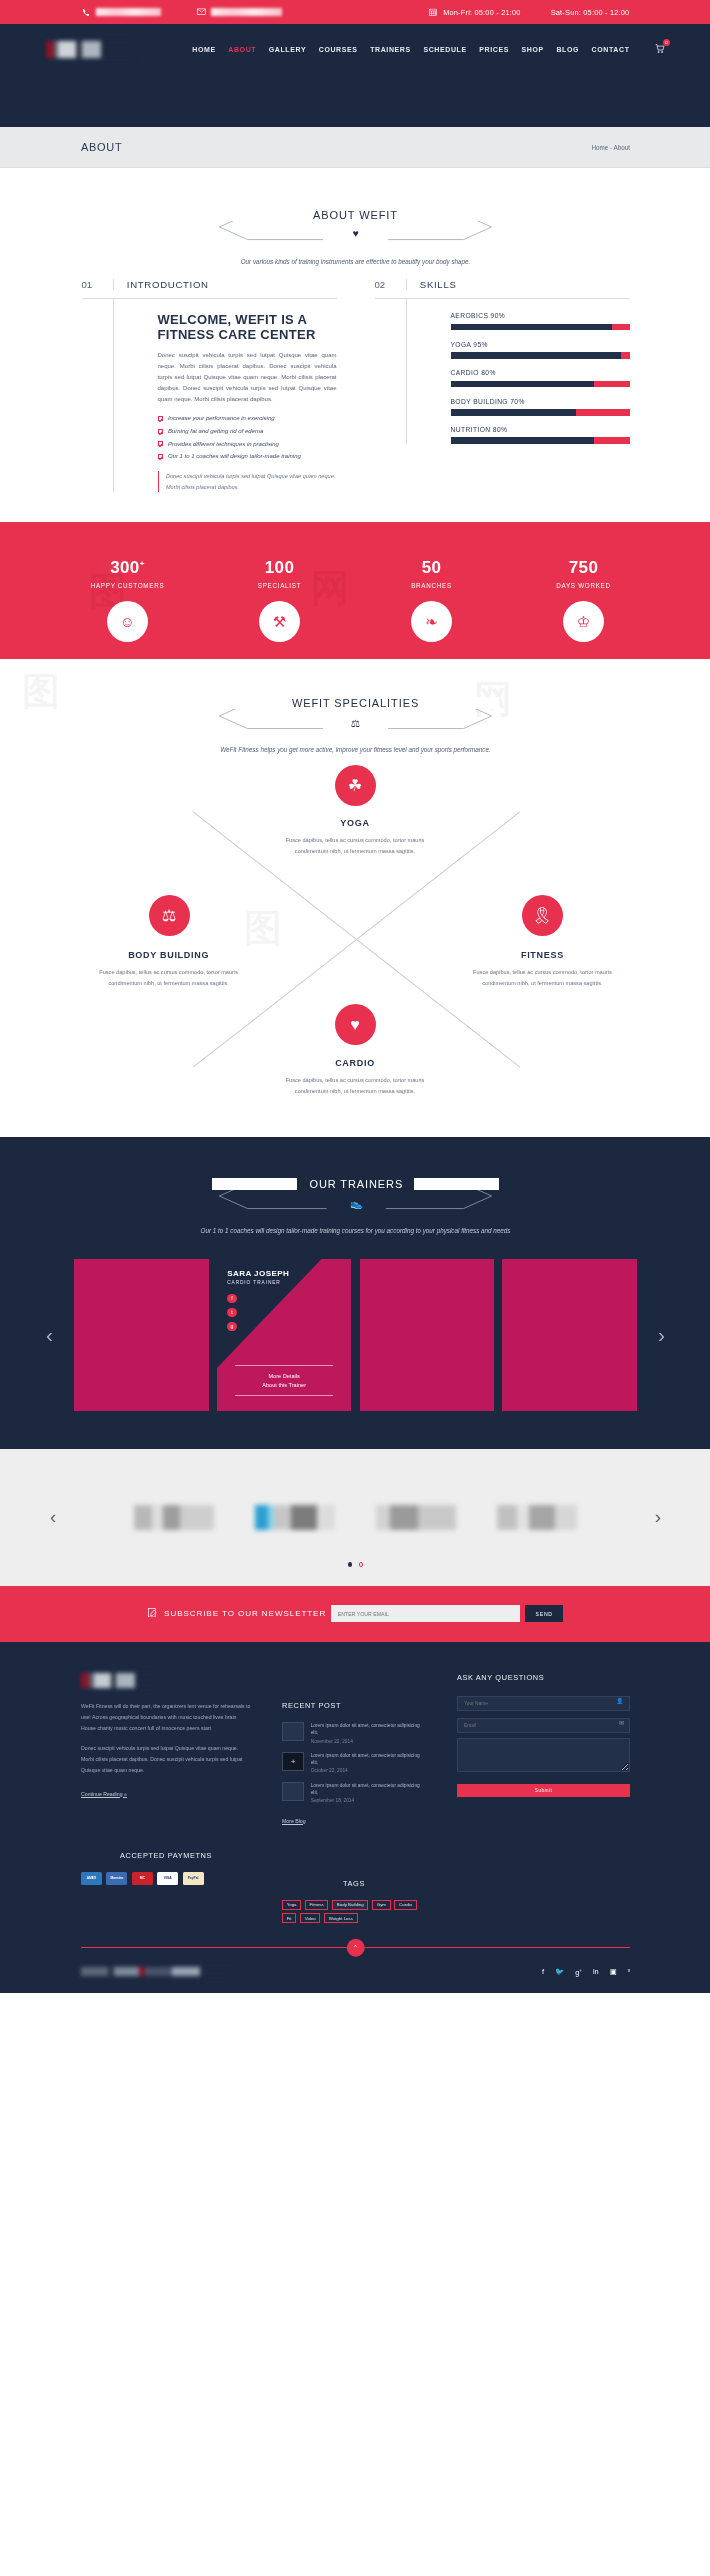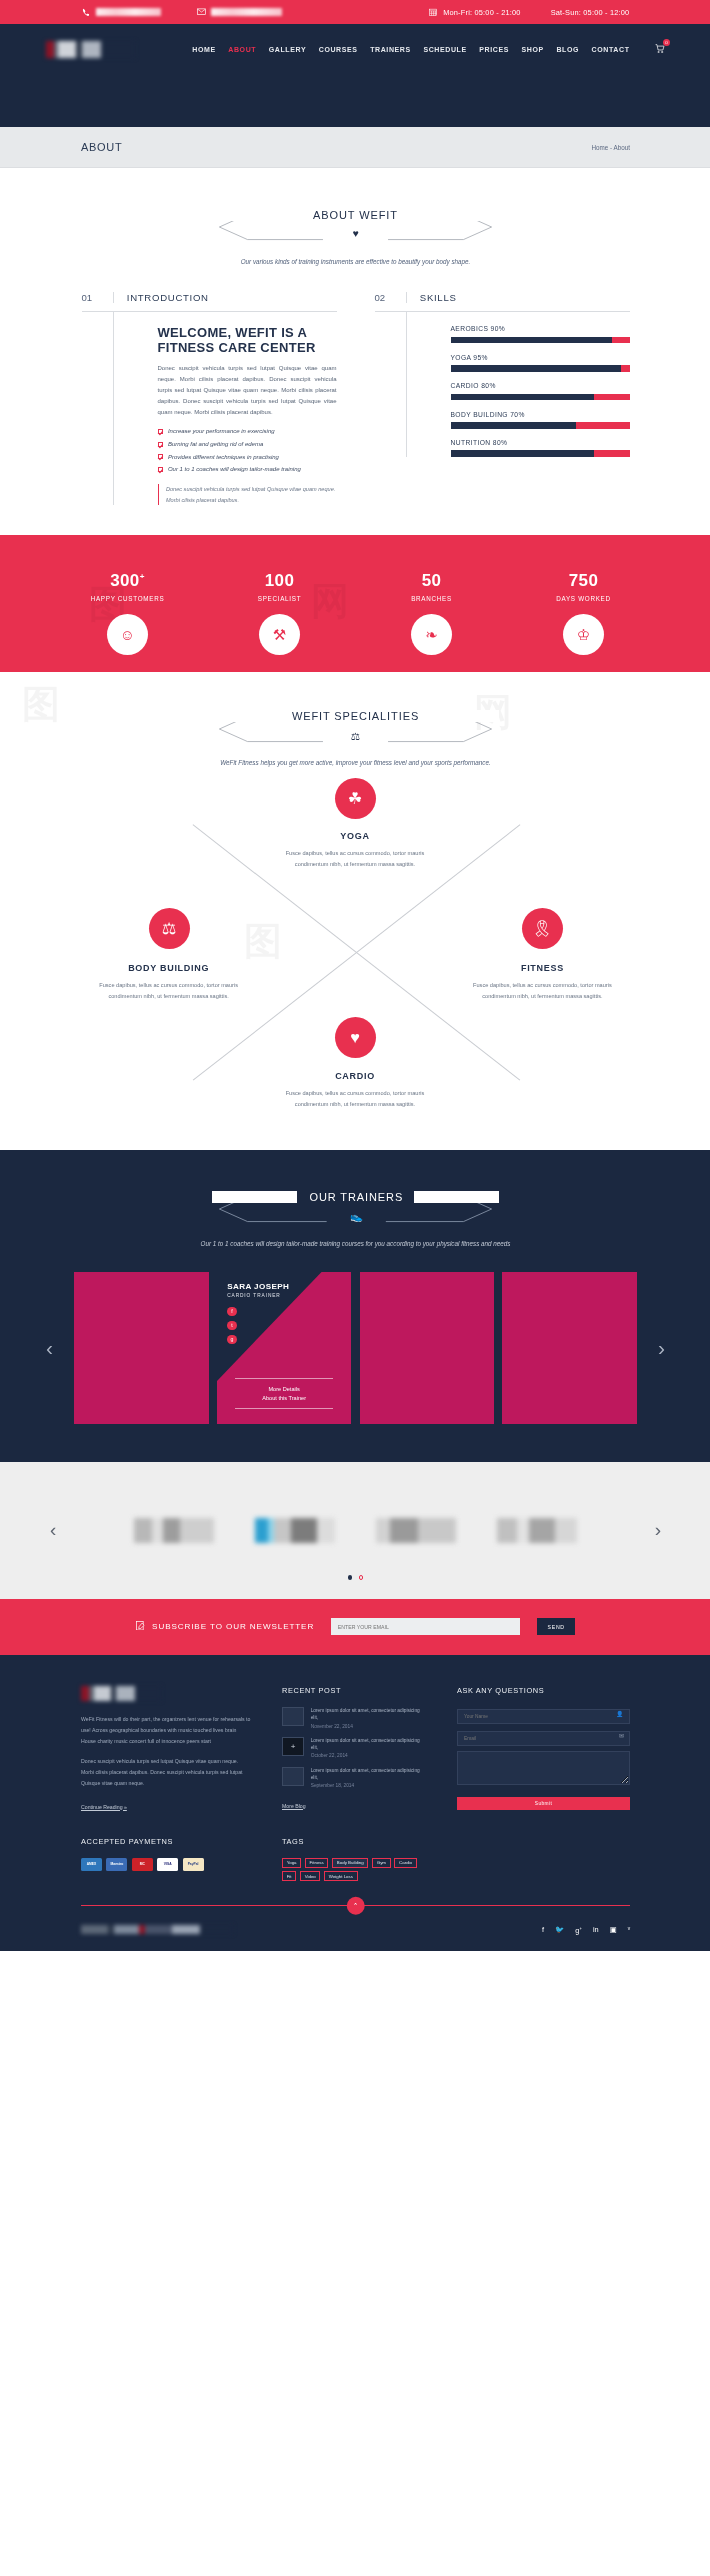--- a/index.html
+++ b/index.html
@@ -44,21 +44,21 @@
   .ribbon .rtitle { position:absolute; top:7.4px; left:0; right:0; text-align:center;
      font-size:11px; letter-spacing:0.9px; background:#fff; display:inline-block;}
   .ribbon .rtitle span{ background:#fff; padding:0 10.4px; }
   .ribbon .ricon { position:absolute; top:27px; left:0; right:0; text-align:center; font-size:10.4px;}
   .ribbon .ricon span{ background:#fff; padding:0 9px; }
 
   .subtitle { text-align:center; font-size:6.3px; font-style:italic; color:#51607a; margin-top:4.4px;}
 
   
   .about-sec { padding:33px 0 30px; background:#fff; position:relative;}
-  .cols { display:flex; width:548px; margin:27px auto 0; gap:38px;}
+  .cols { display:flex; width:548px; margin:14px auto 0; gap:38px;}
   .col { flex:1; }
   .colhead { display:flex; align-items:flex-start; border-bottom:0.7px solid #d9dce0; padding-bottom:8.1px;}
   .colnum { font-size:9.6px; color:#55627a; width:31px; }
   .coltitle { font-size:9.6px; letter-spacing:0.7px; color:#2b3b55; border-left:0.7px solid #d9dce0; padding-left:13.3px; flex:1;}
   .colbody { padding-left:44px; padding-top:13.3px; border-left:0.7px solid #d9dce0; margin-left:31px; }
   .colbody h3 { font-size:13px; letter-spacing:0.3px; margin-bottom:7.4px; color:#24324c;}
   .colbody p { font-size:6px; line-height:1.85; color:#5a6678; text-align:justify;}
   .checks { margin-top:10.4px; }
   .checks li { list-style:none; display:flex; gap:5.2px; align-items:center; margin-bottom:6.7px;
      font-size:6px; font-style:italic; color:#3e4b62;}
@@ -122,50 +122,50 @@
   .p2{background:linear-gradient(90deg,#2b9fd0 0 16%,#8fd4ea 16% 24%,#c6c6c6 24% 45%,#7c7c7c 45% 78%,#dcdcdc 78% 100%);}
   .p3{background:linear-gradient(90deg,#d2d2d2 0 18%,#9a9a9a 18% 52%,#c8c8c8 52% 100%);}
   .p4{background:linear-gradient(90deg,#c0c0c0 0 25%,#e2e2e2 25% 40%,#a5a5a5 40% 72%,#d6d6d6 72% 100%);}
   .p-arrow{position:absolute; top:50%; transform:translateY(-50%); font-size:19px; color:#5d6470;}
   .p-arrow.l{left:50px;} .p-arrow.r{right:50px;}
   .dots{position:absolute;bottom:19px;left:0;right:0;display:flex;justify-content:center;gap:6.7px;}
   .dots i{width:4.4px;height:4.4px;border-radius:50%;display:block;}
   .dots i.on{background:#22304a;} .dots i.off{border:0.7px solid #e8304f;}
 
   
-  .news { background:#e8304f; height:56px; display:flex; align-items:center; justify-content:center; gap:17px;}
+  .news { background:#e8304f; height:56px; display:flex; align-items:center; justify-content:center; gap:5px;}
   .news .lbl { color:#fff; font-size:8.1px; letter-spacing:0.9px; display:flex; align-items:center; gap:6.7px;}
   .news input { width:189px; height:17px; border:none; background:#eceef0; padding:0 6.7px;
      font-size:5.2px; color:#8d94a0; font-family:"Liberation Sans",sans-serif;}
   .news button { height:17px; width:38px; border:none; background:#1b2840; color:#fff;
      font-size:5.2px; letter-spacing:0.7px; cursor:pointer;}
 
   
   .footer { background:#1b2840; padding:31px 81px 0; color:#c2cad6;}
   .fgrid { display:flex; gap:31px; }
-  .fcol1 { width:170px; } .fcol2 { width:144px; } .fcol3 { flex:1; }
+  .fcol1 { width:170px; } .fcol2 { width:144px;margin-top:28px; } .fcol3 { flex:1; }
   .flogo { width:80px; height:15px; filter:blur(2.2px); margin-bottom:13.3px;
      background:linear-gradient(90deg,#8d1326 0 10%,#59616e 10% 16%,#c5cad2 16% 38%,#2a3548 38% 44%,#aab2bd 44% 68%,#1b2840 68% 100%);}
   .fcol1 p { font-size:5.2px; line-height:2.1; color:#9fabbd; margin-bottom:9px;}
   .flink { font-size:5.2px; color:#c2cad6; text-decoration:underline; display:inline-block; margin-top:3px;}
   .fh { font-size:7.4px; letter-spacing:0.6px; color:#eef1f5; margin-bottom:12px;}
   .post { display:flex; gap:6.7px; margin-bottom:8.1px; }
   .post .th { width:22px; height:19px; border:0.7px solid #3b4962; background:#26344d; flex:0 0 auto;
      display:flex;align-items:center;justify-content:center;color:#cfd6e0;font-size:8.1px;}
   .post .th.dark{background:#101722;}
   .post .txt { font-size:4.8px; line-height:1.6; color:#a9b4c4;}
   .post .dt { font-size:4.8px; color:#76829a; margin-top:1.5px;}
   .finput { width:100%; height:15px; background:#22304a; border:0.7px solid #33415c; color:#8e99ad;
      font-size:4.8px; padding:0 6px; margin-bottom:5.2px; font-family:"Liberation Sans",sans-serif;}
   .ftext { width:100%; height:34px; background:#22304a; border:0.7px solid #33415c; margin-bottom:6px;}
   .fsubmit { width:100%; height:12.6px; background:#e8304f; border:none; color:#fff; font-size:4.8px;
      letter-spacing:0.4px; cursor:pointer;}
   .fin-wrap{position:relative;}
   .fin-wrap .fi-ic{position:absolute;right:6px;top:3px;font-size:6px;color:#9aa5b8;}
-  .fbot { display:flex; gap:31px; margin-top:25px; padding-bottom:19px;}
+  .fbot { display:flex; gap:31px; margin-top:25px; padding-bottom:19px;text-align:center;}
   .pay { display:flex; gap:4.4px; margin-top:3px;}
   .pay .card { width:21px; height:13.3px; border-radius:1.5px; font-size:3.3px; color:#fff;
      display:flex; align-items:center; justify-content:center; font-weight:bold;}
   .tags { display:flex; flex-wrap:wrap; gap:3.7px; width:137px; margin-top:3px;}
   .tag { border:0.7px solid #e8304f; color:#dfe5ee; font-size:4.4px; padding:1.5px 3.7px; }
   .tag.sel { background:#22304a; }
   .hours { display:flex; font-size:5.6px; color:#c0c9d6; margin-bottom:6.7px; }
   .hours .d { width:56px; } 
   .topbtn-row { position:relative; border-top:0.7px solid #e8304f; margin-top:4.4px; height:0;}
   .topbtn { position:absolute; left:50%; transform:translateX(-50%) translateY(-50%);

